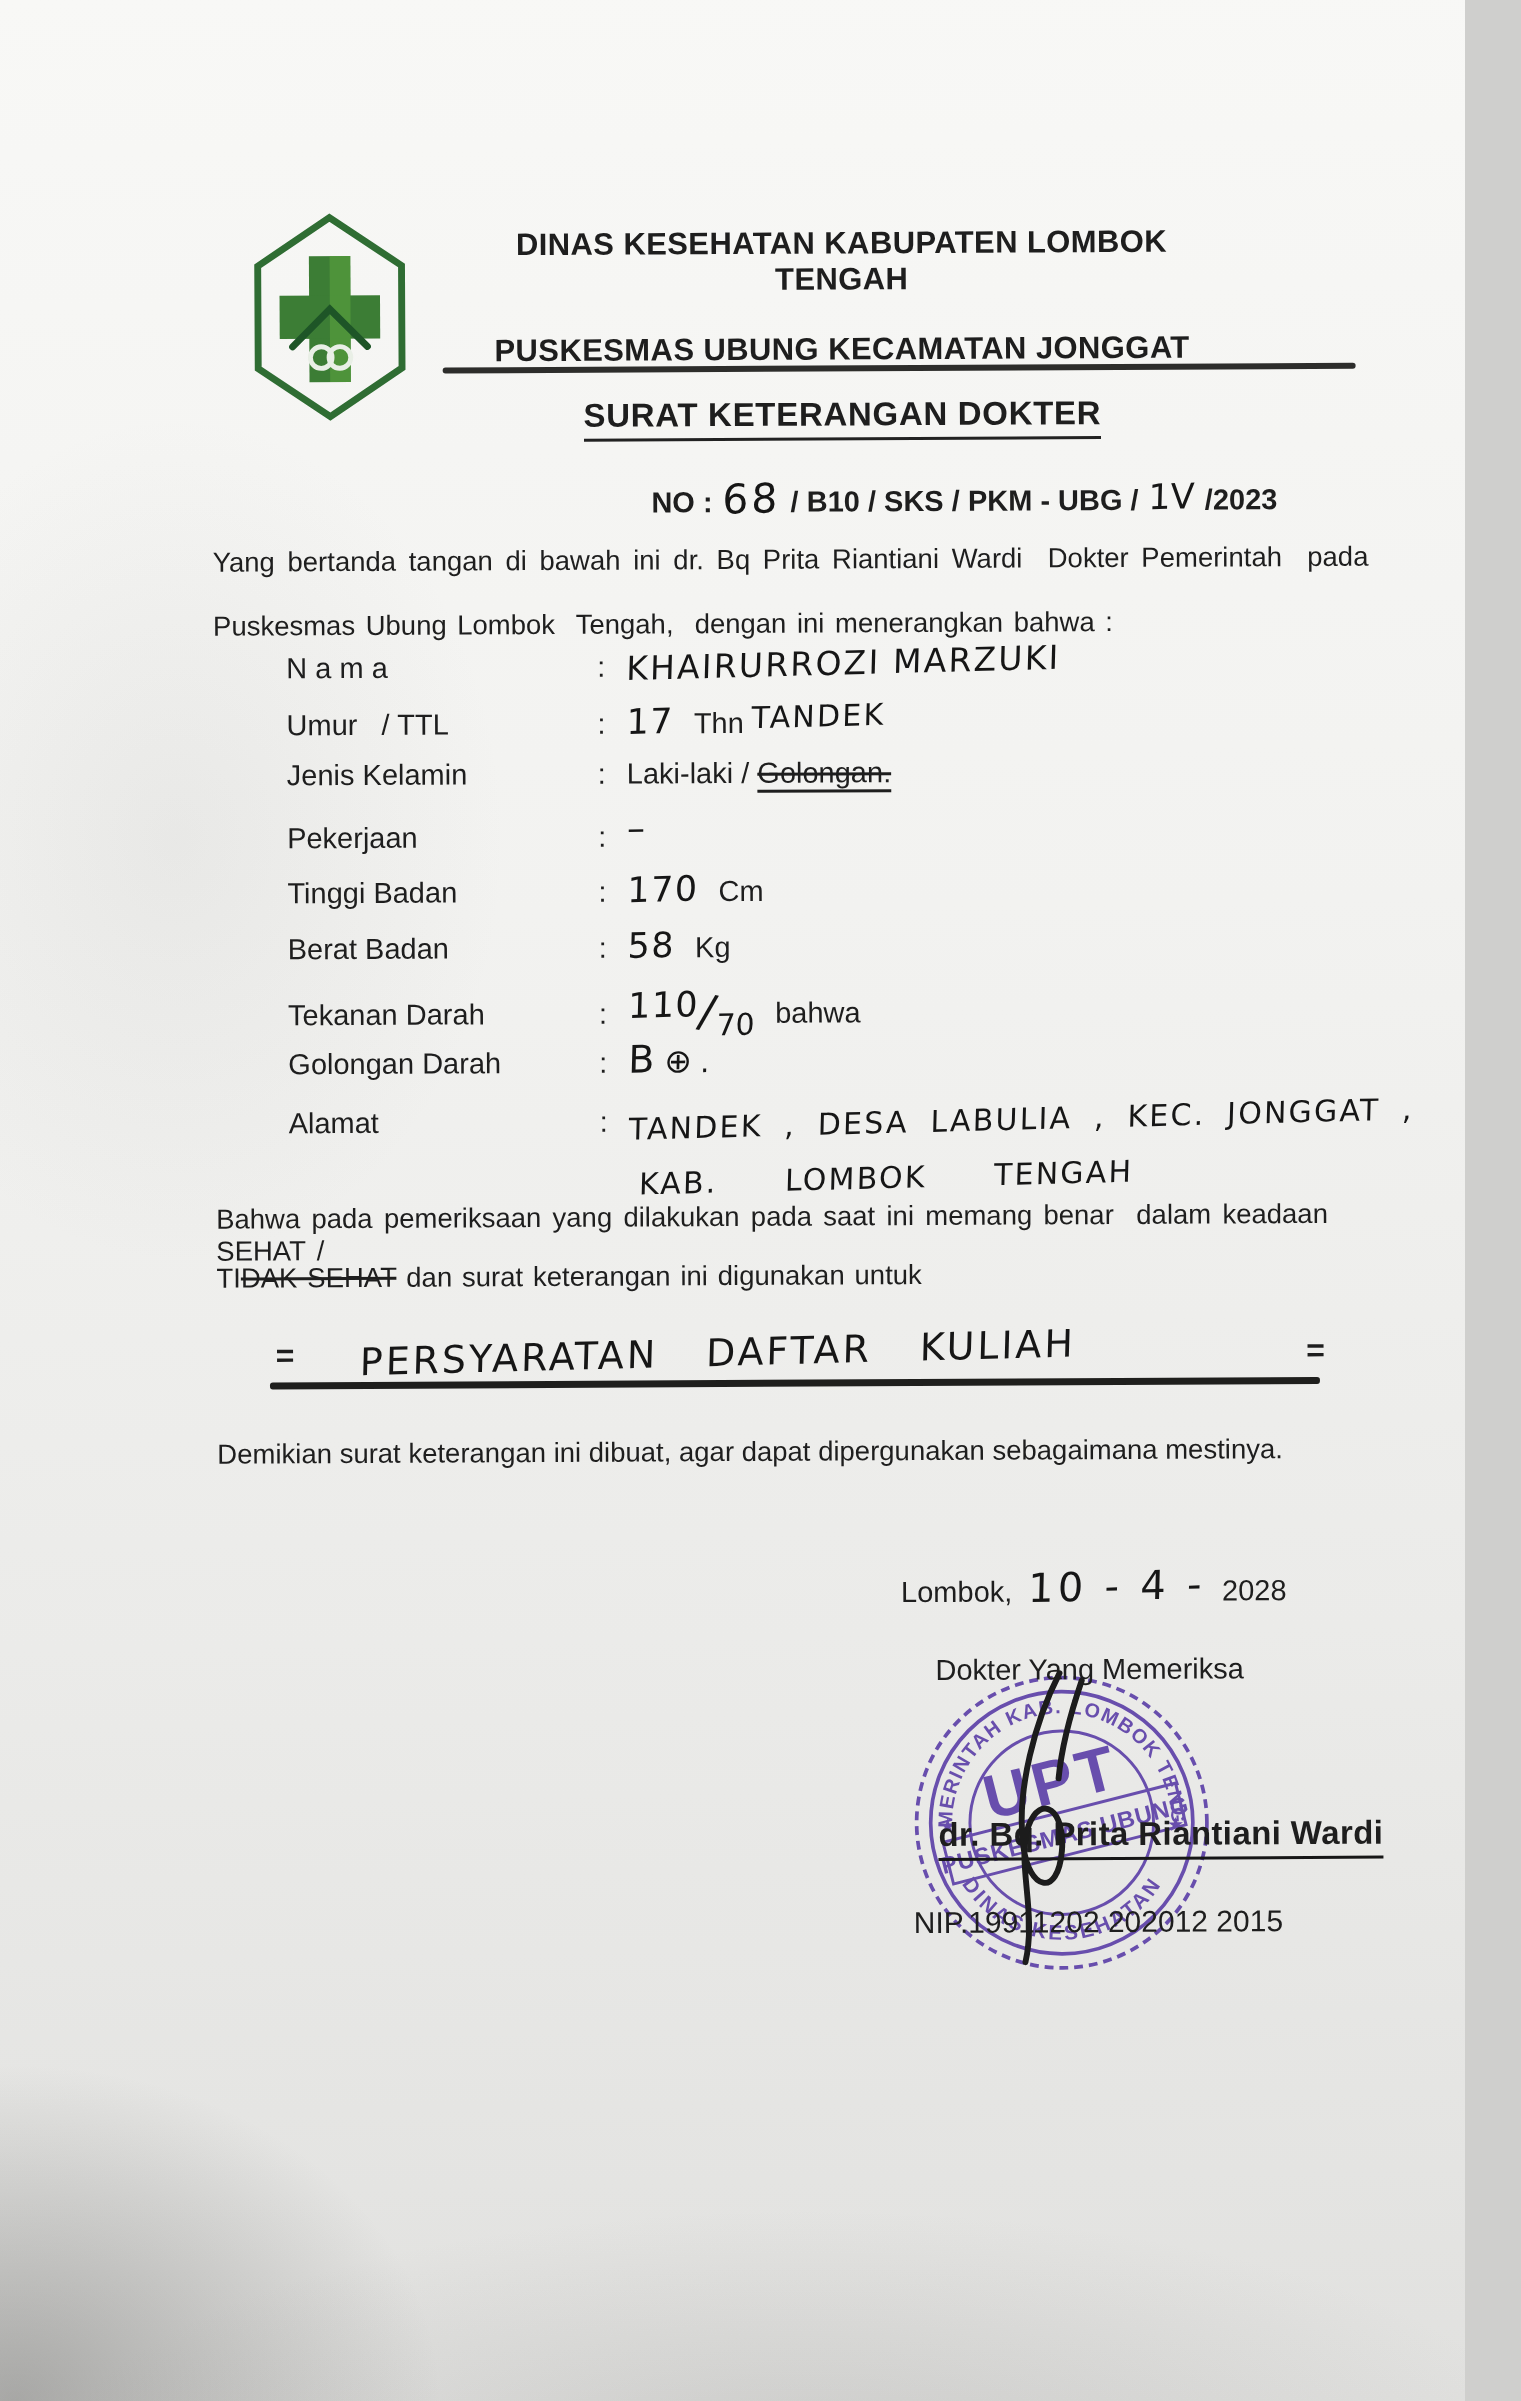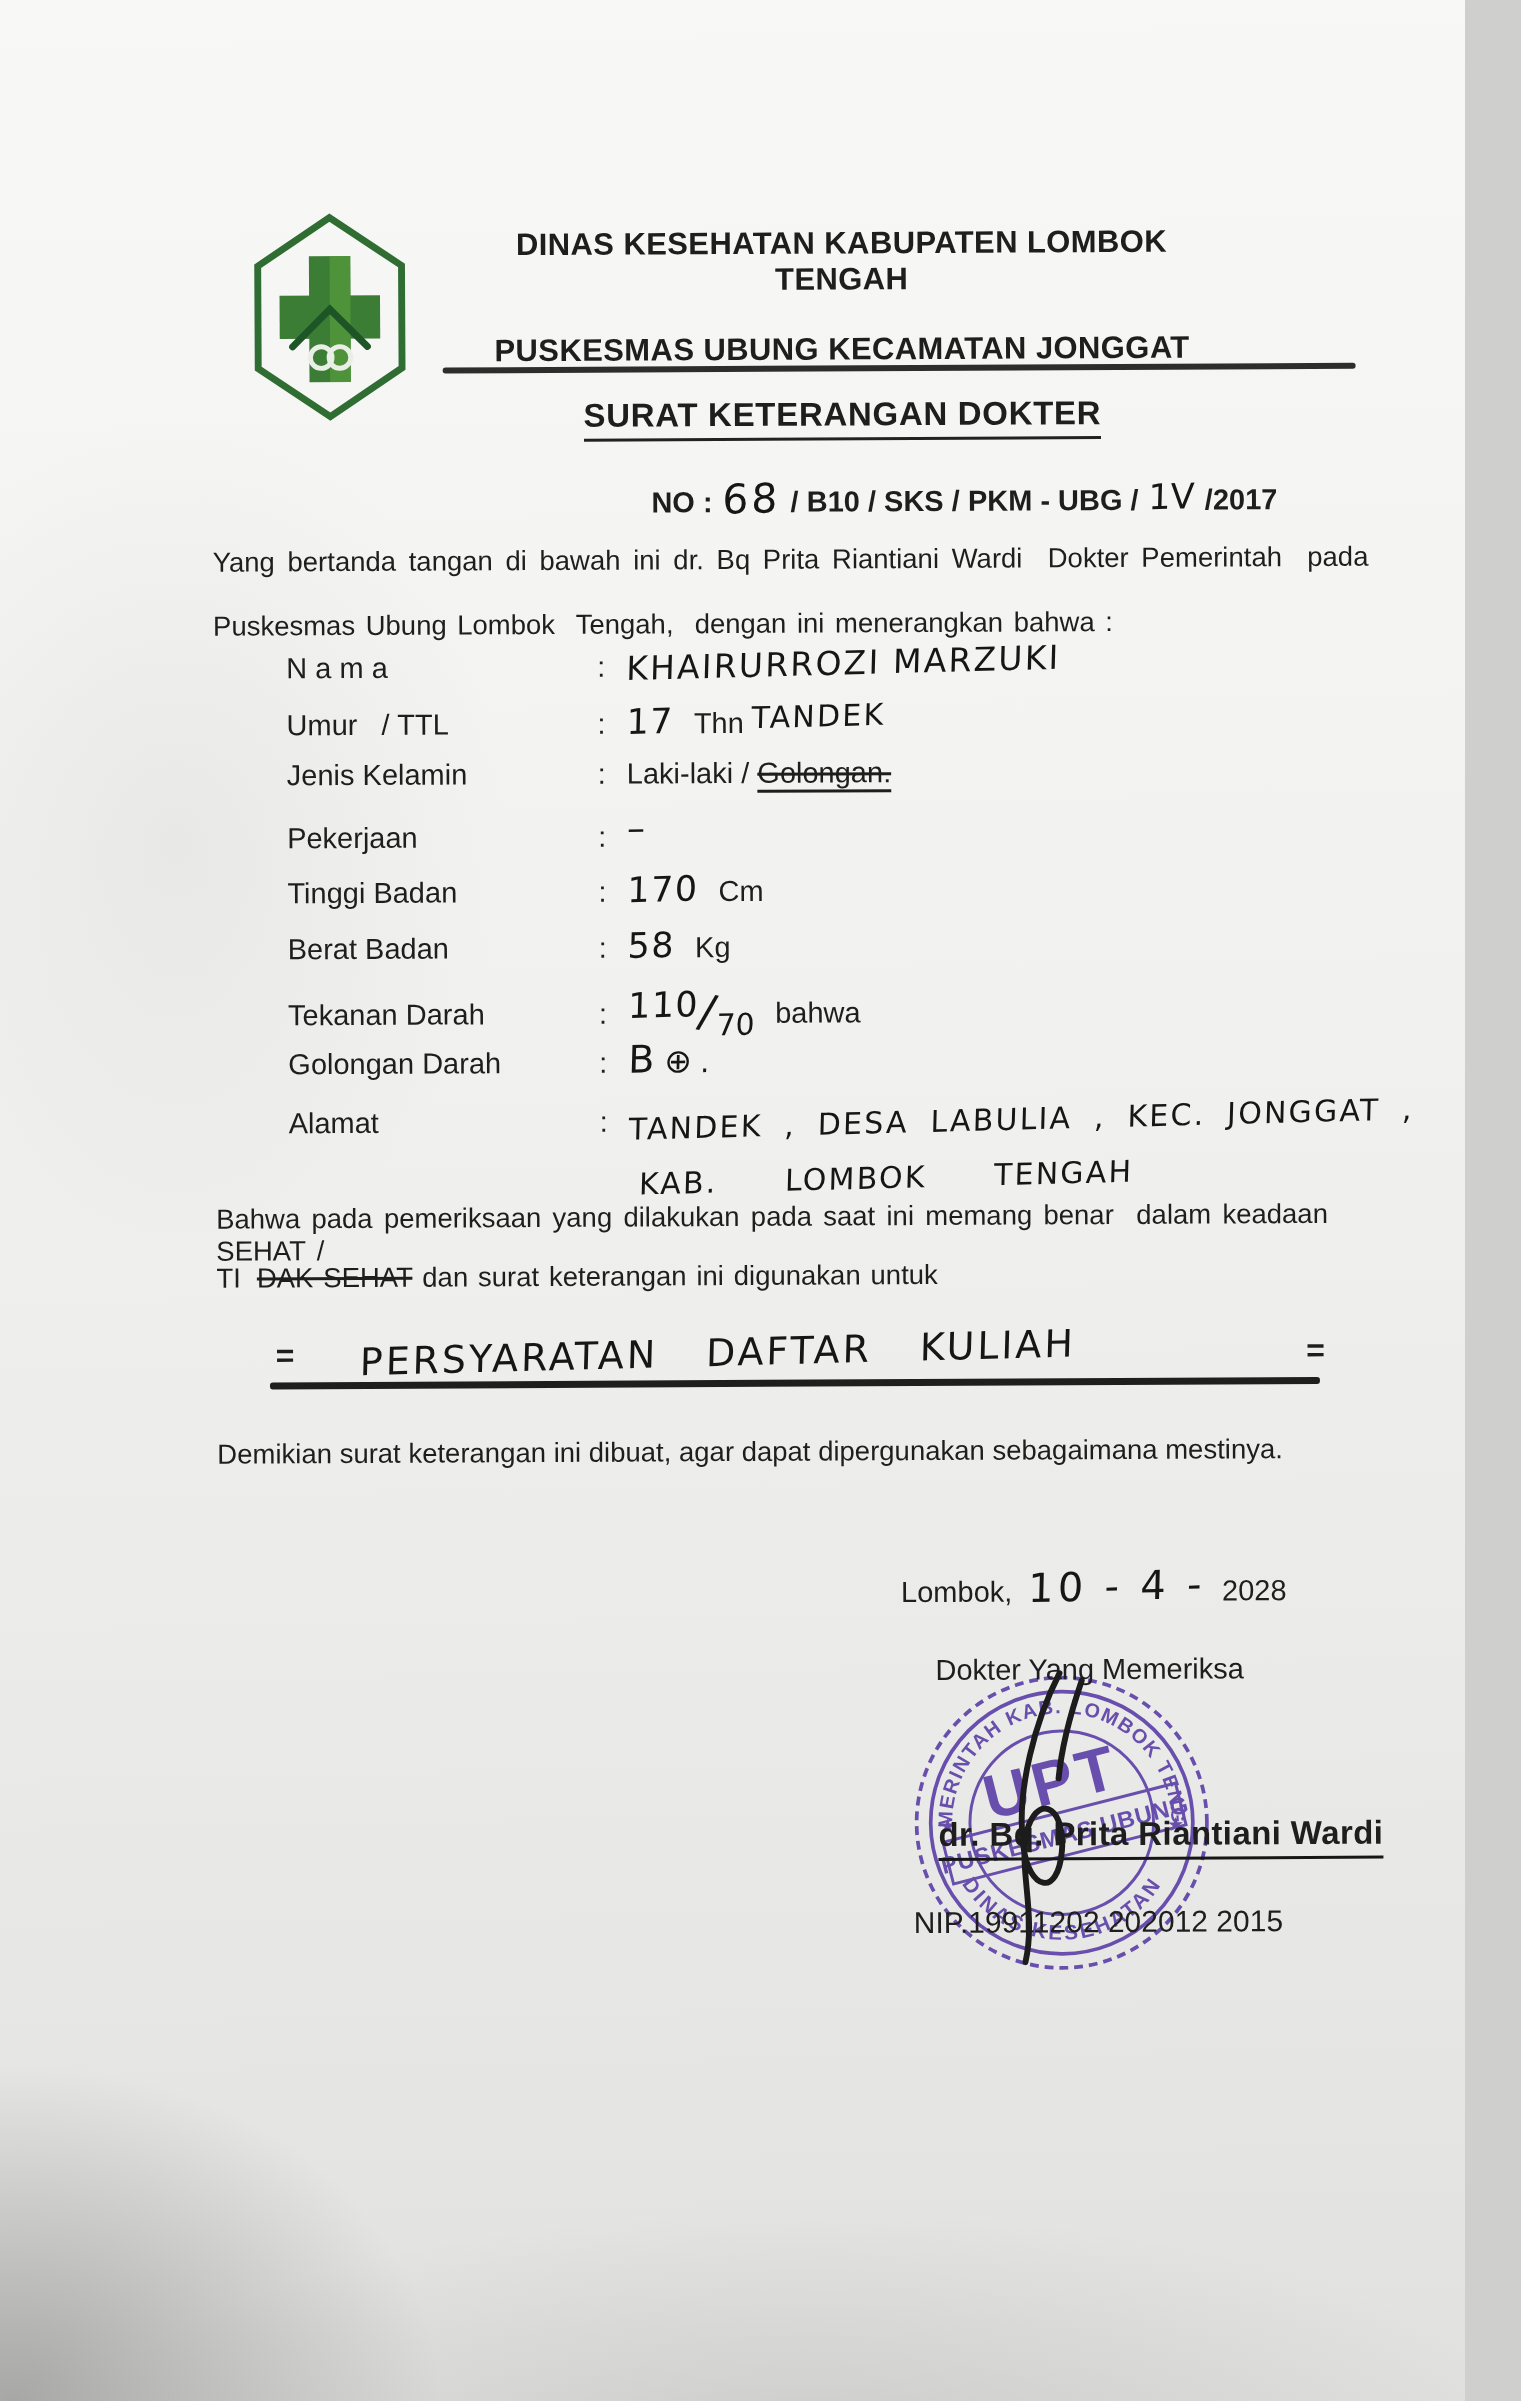--- a/index.html
+++ b/index.html
@@ -46,21 +46,21 @@
   .frac .slash{font-size:45px;display:inline-block;transform:rotate(12deg);position:relative;top:4.3px;margin:0 1.4px;}
   .frac .dia{position:relative;top:13px;font-size:30px;}
   .blood{font-size:38px;}
   .rh{font-size:33px;margin-left:10px;}
   .alamat-row{height:auto;}
   .alamat-val{line-height:55px;}
   .alamat-l2{margin-left:10px;}
   
   .stmt1{position:absolute;left:216px;top:1201px;width:1201px;font-size:27.5px;word-spacing:3.6px;}
   .stmt2{position:absolute;left:216px;top:1260px;width:1201px;font-size:27.5px;word-spacing:2.2px;}
-  .stmt-struck{text-decoration:line-through;text-decoration-thickness:2.9px;margin-left:16px;}
+  .stmt-struck{text-decoration:line-through;text-decoration-thickness:2.9px;}
   
   .purpose{position:absolute;left:275px;top:1329px;width:1049px;display:flex;align-items:baseline;}
   .pmark{font-size:32px;font-weight:bold;flex:none;}
   .ptext{flex:1;text-align:left;padding-left:65px;font-size:38px;word-spacing:33px;letter-spacing:2.9px;}
   .purpose-line{position:absolute;left:269px;top:1380px;width:1050px;height:6.5px;background:#1f1f1d;border-radius:2.9px;}
   .closing{position:absolute;left:216px;top:1436px;width:1201px;font-size:27.5px;}
   
   .dateline{position:absolute;left:899px;top:1566px;font-size:29px;display:flex;align-items:baseline;gap:16px;}
   .date-hand{font-size:40px;letter-spacing:4.3px;position:relative;top:-1.4px;}
   .role{position:absolute;left:933px;top:1655px;font-size:29px;z-index:4;}
@@ -93,21 +93,21 @@
 
     <div class="title-wrap">
       <span class="title">SURAT KETERANGAN DOKTER</span>
     </div>
 
     <div class="no-line">
       <span class="b">NO :</span>
       <span class="hand no-num">68</span>
       <span class="b">/ B10 / SKS / PKM - UBG /</span>
       <span class="hand no-month">1V</span>
-      <span class="b">/2017</span>
+      <span class="b">/2023</span>
     </div>
 
     <div class="intro1 pre">Yang bertanda tangan di bawah ini dr. Bq Prita Riantiani Wardi  Dokter Pemerintah  pada</div>
     <div class="intro2 pre">Puskesmas Ubung Lombok  Tengah,  dengan ini menerangkan bahwa :</div>
 
     <div class="fields">
 
       <div class="frow">
         <span class="flabel pre">N a m a</span>
         <span class="fcolon">:</span>

